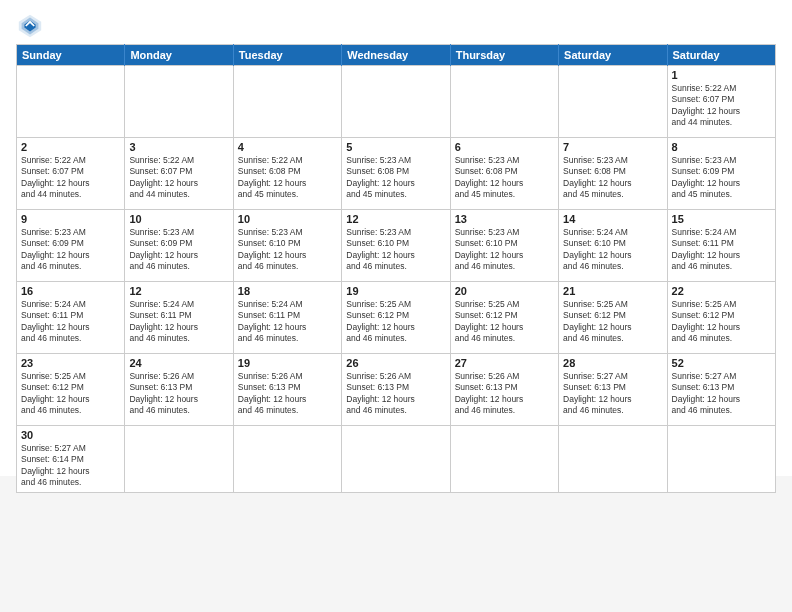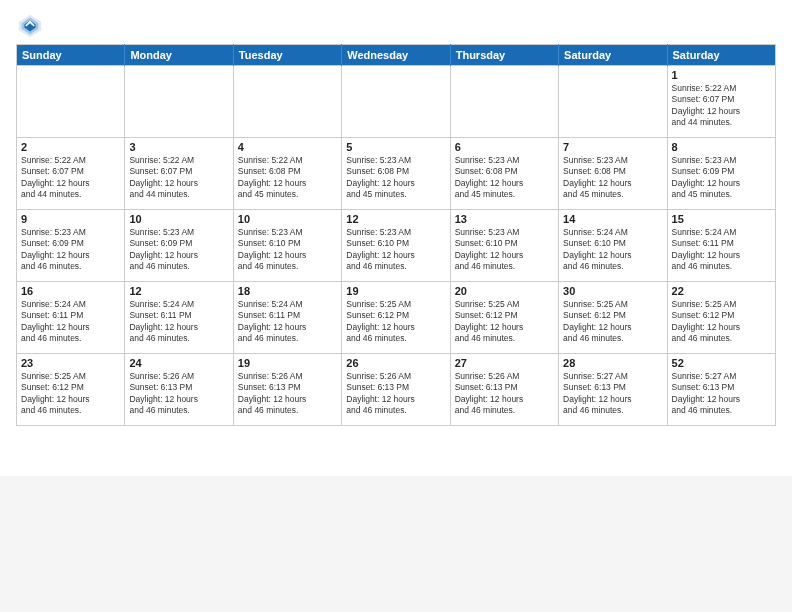--- a/index.html
+++ b/index.html
@@ -280,21 +280,21 @@
 and 46 minutes.</div>
           </td>
           <td>
             <span class="day-number">20</span>
             <div class="day-info" style="white-space: pre-line;">Sunrise: 5:25 AM
 Sunset: 6:12 PM
 Daylight: 12 hours
 and 46 minutes.</div>
           </td>
           <td>
-            <span class="day-number">30</span>
+            <span class="day-number">21</span>
             <div class="day-info" style="white-space: pre-line;">Sunrise: 5:25 AM
 Sunset: 6:12 PM
 Daylight: 12 hours
 and 46 minutes.</div>
           </td>
           <td>
             <span class="day-number">22</span>
             <div class="day-info" style="white-space: pre-line;">Sunrise: 5:25 AM
 Sunset: 6:12 PM
 Daylight: 12 hours
@@ -344,16 +344,31 @@
 Daylight: 12 hours
 and 46 minutes.</div>
           </td>
           <td>
             <span class="day-number">52</span>
             <div class="day-info" style="white-space: pre-line;">Sunrise: 5:27 AM
 Sunset: 6:13 PM
 Daylight: 12 hours
 and 46 minutes.</div>
           </td>
+        </tr>
+        <tr>
+          <td class="last-row">
+            <span class="day-number">30</span>
+            <div class="day-info" style="white-space: pre-line;">Sunrise: 5:27 AM
+Sunset: 6:14 PM
+Daylight: 12 hours
+and 46 minutes.</div>
+          </td>
+          <td class="last-row empty-cell"></td>
+          <td class="last-row empty-cell"></td>
+          <td class="last-row empty-cell"></td>
+          <td class="last-row empty-cell"></td>
+          <td class="last-row empty-cell"></td>
+          <td class="last-row empty-cell"></td>
         </tr>
       </tbody>
   </table>
 </div>
 
 </body></html>

